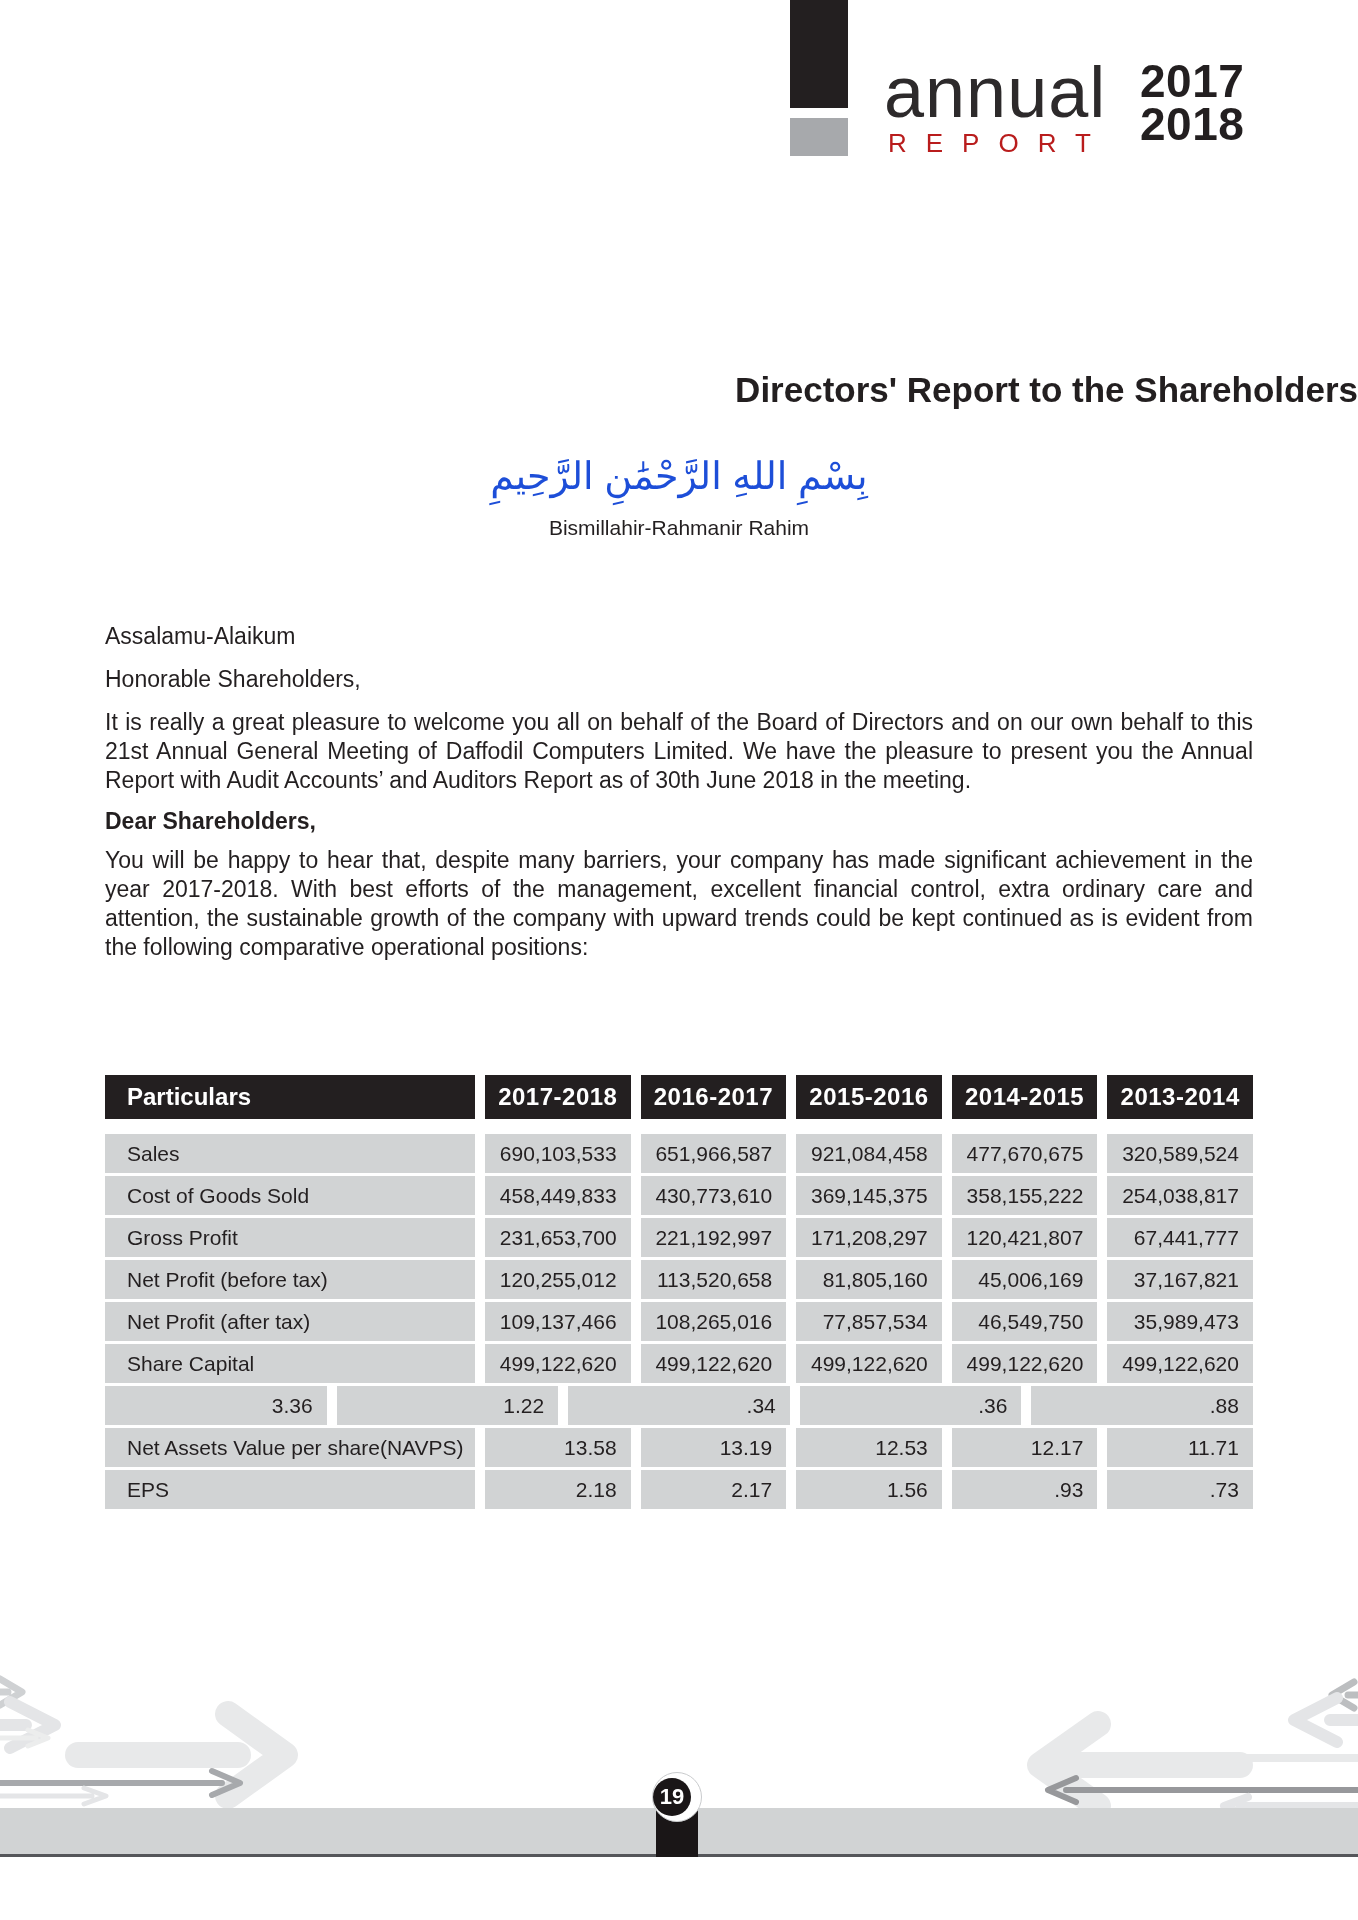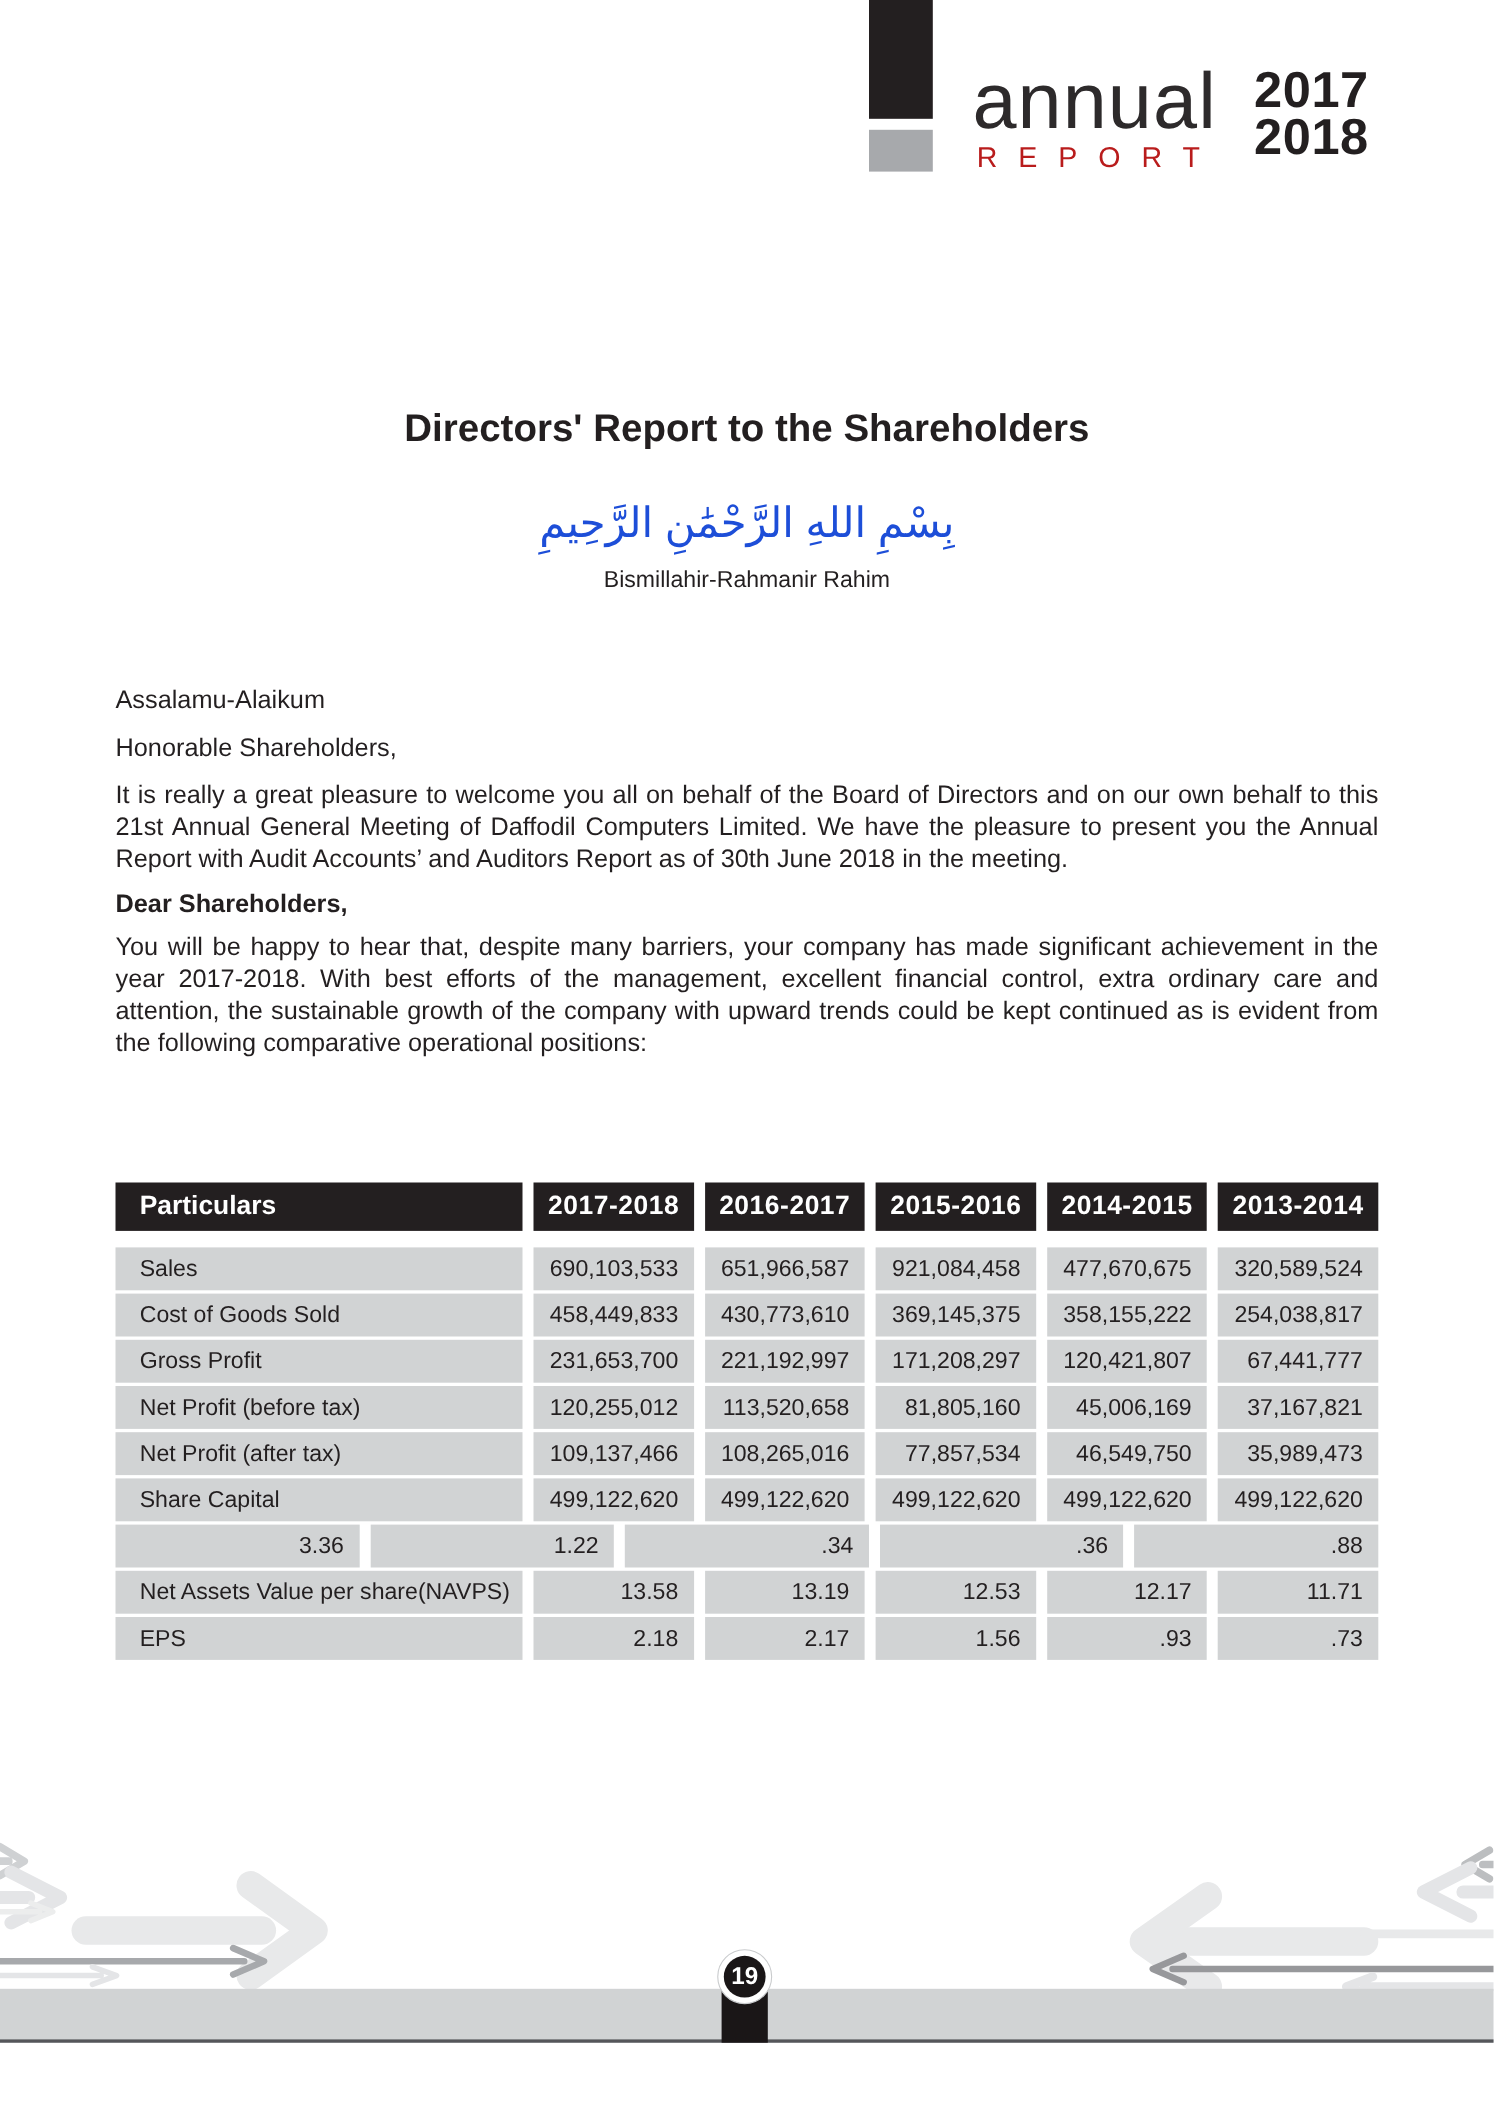--- a/index.html
+++ b/index.html
@@ -13,21 +13,21 @@
   .logo-annual{
     position:absolute;left:884px;top:56px;font-size:72px;line-height:1;
     letter-spacing:1px;color:#2d2a2b;font-weight:normal;
   }
   .logo-report{
     position:absolute;left:888px;top:128px;width:240px;font-size:26px;font-weight:normal;
     letter-spacing:19px;color:#b91c1c;white-space:nowrap;
   }
   .logo-years{position:absolute;left:1140px;top:60px;font-weight:bold;font-size:46px;line-height:43px;letter-spacing:0.5px;color:#231f20;}
   
-  .doc-title{position:absolute;left:0;top:370px;width:1358px;margin:0;text-align:center;font-size:35px;font-weight:bold;color:#231f20;}
+  .doc-title{position:absolute;left:0;top:370px;width:1358px;margin:0;text-align:right;font-size:35px;font-weight:bold;color:#231f20;}
   .bismillah-ar{position:absolute;left:0;top:446px;width:1358px;text-align:center;font-size:38px;line-height:60px;color:#1d4ed8;}
   .bismillah-en{position:absolute;left:0;top:516px;width:1358px;text-align:center;font-size:21px;color:#231f20;}
   
   .body-text{position:absolute;left:105px;top:622px;width:1148px;font-size:23px;line-height:29px;}
   .body-text p{margin:0;}
   .salutation{margin-bottom:14px !important;}
   .para{text-align:justify;margin-bottom:12px !important;}
   .dear{font-weight:bold;margin:6px 0 10px 0 !important;}
   
   .fin-table{position:absolute;left:105px;top:1075px;width:1148px;}
@@ -49,21 +49,21 @@
   
   .footer-arrows{position:absolute;left:0;top:1670px;width:1358px;height:200px;}
   .footer-bar{
     position:absolute;left:0;top:1808px;width:1358px;height:46px;
     background:#d1d3d4;border-bottom:3px solid #55565a;
   }
   .page-tab{position:absolute;left:656px;top:1808px;width:42px;height:49px;background:#1a1617;}
   .page-circle-outer{
     position:absolute;left:652px;top:1772px;width:50px;height:50px;border-radius:50%;
     background:#ffffff;border:1px solid #c9cbcd;box-sizing:border-box;
-    display:flex;align-items:center;justify-content:center;
+    display:flex;align-items:center;justify-content:flex-start;
   }
   .page-circle-inner{
     width:38px;height:38px;border-radius:50%;background:#1a1617;color:#ffffff;
     display:flex;align-items:center;justify-content:center;
     font-size:22px;font-weight:bold;
   }
 </style>
 </head>
 <body>
 

